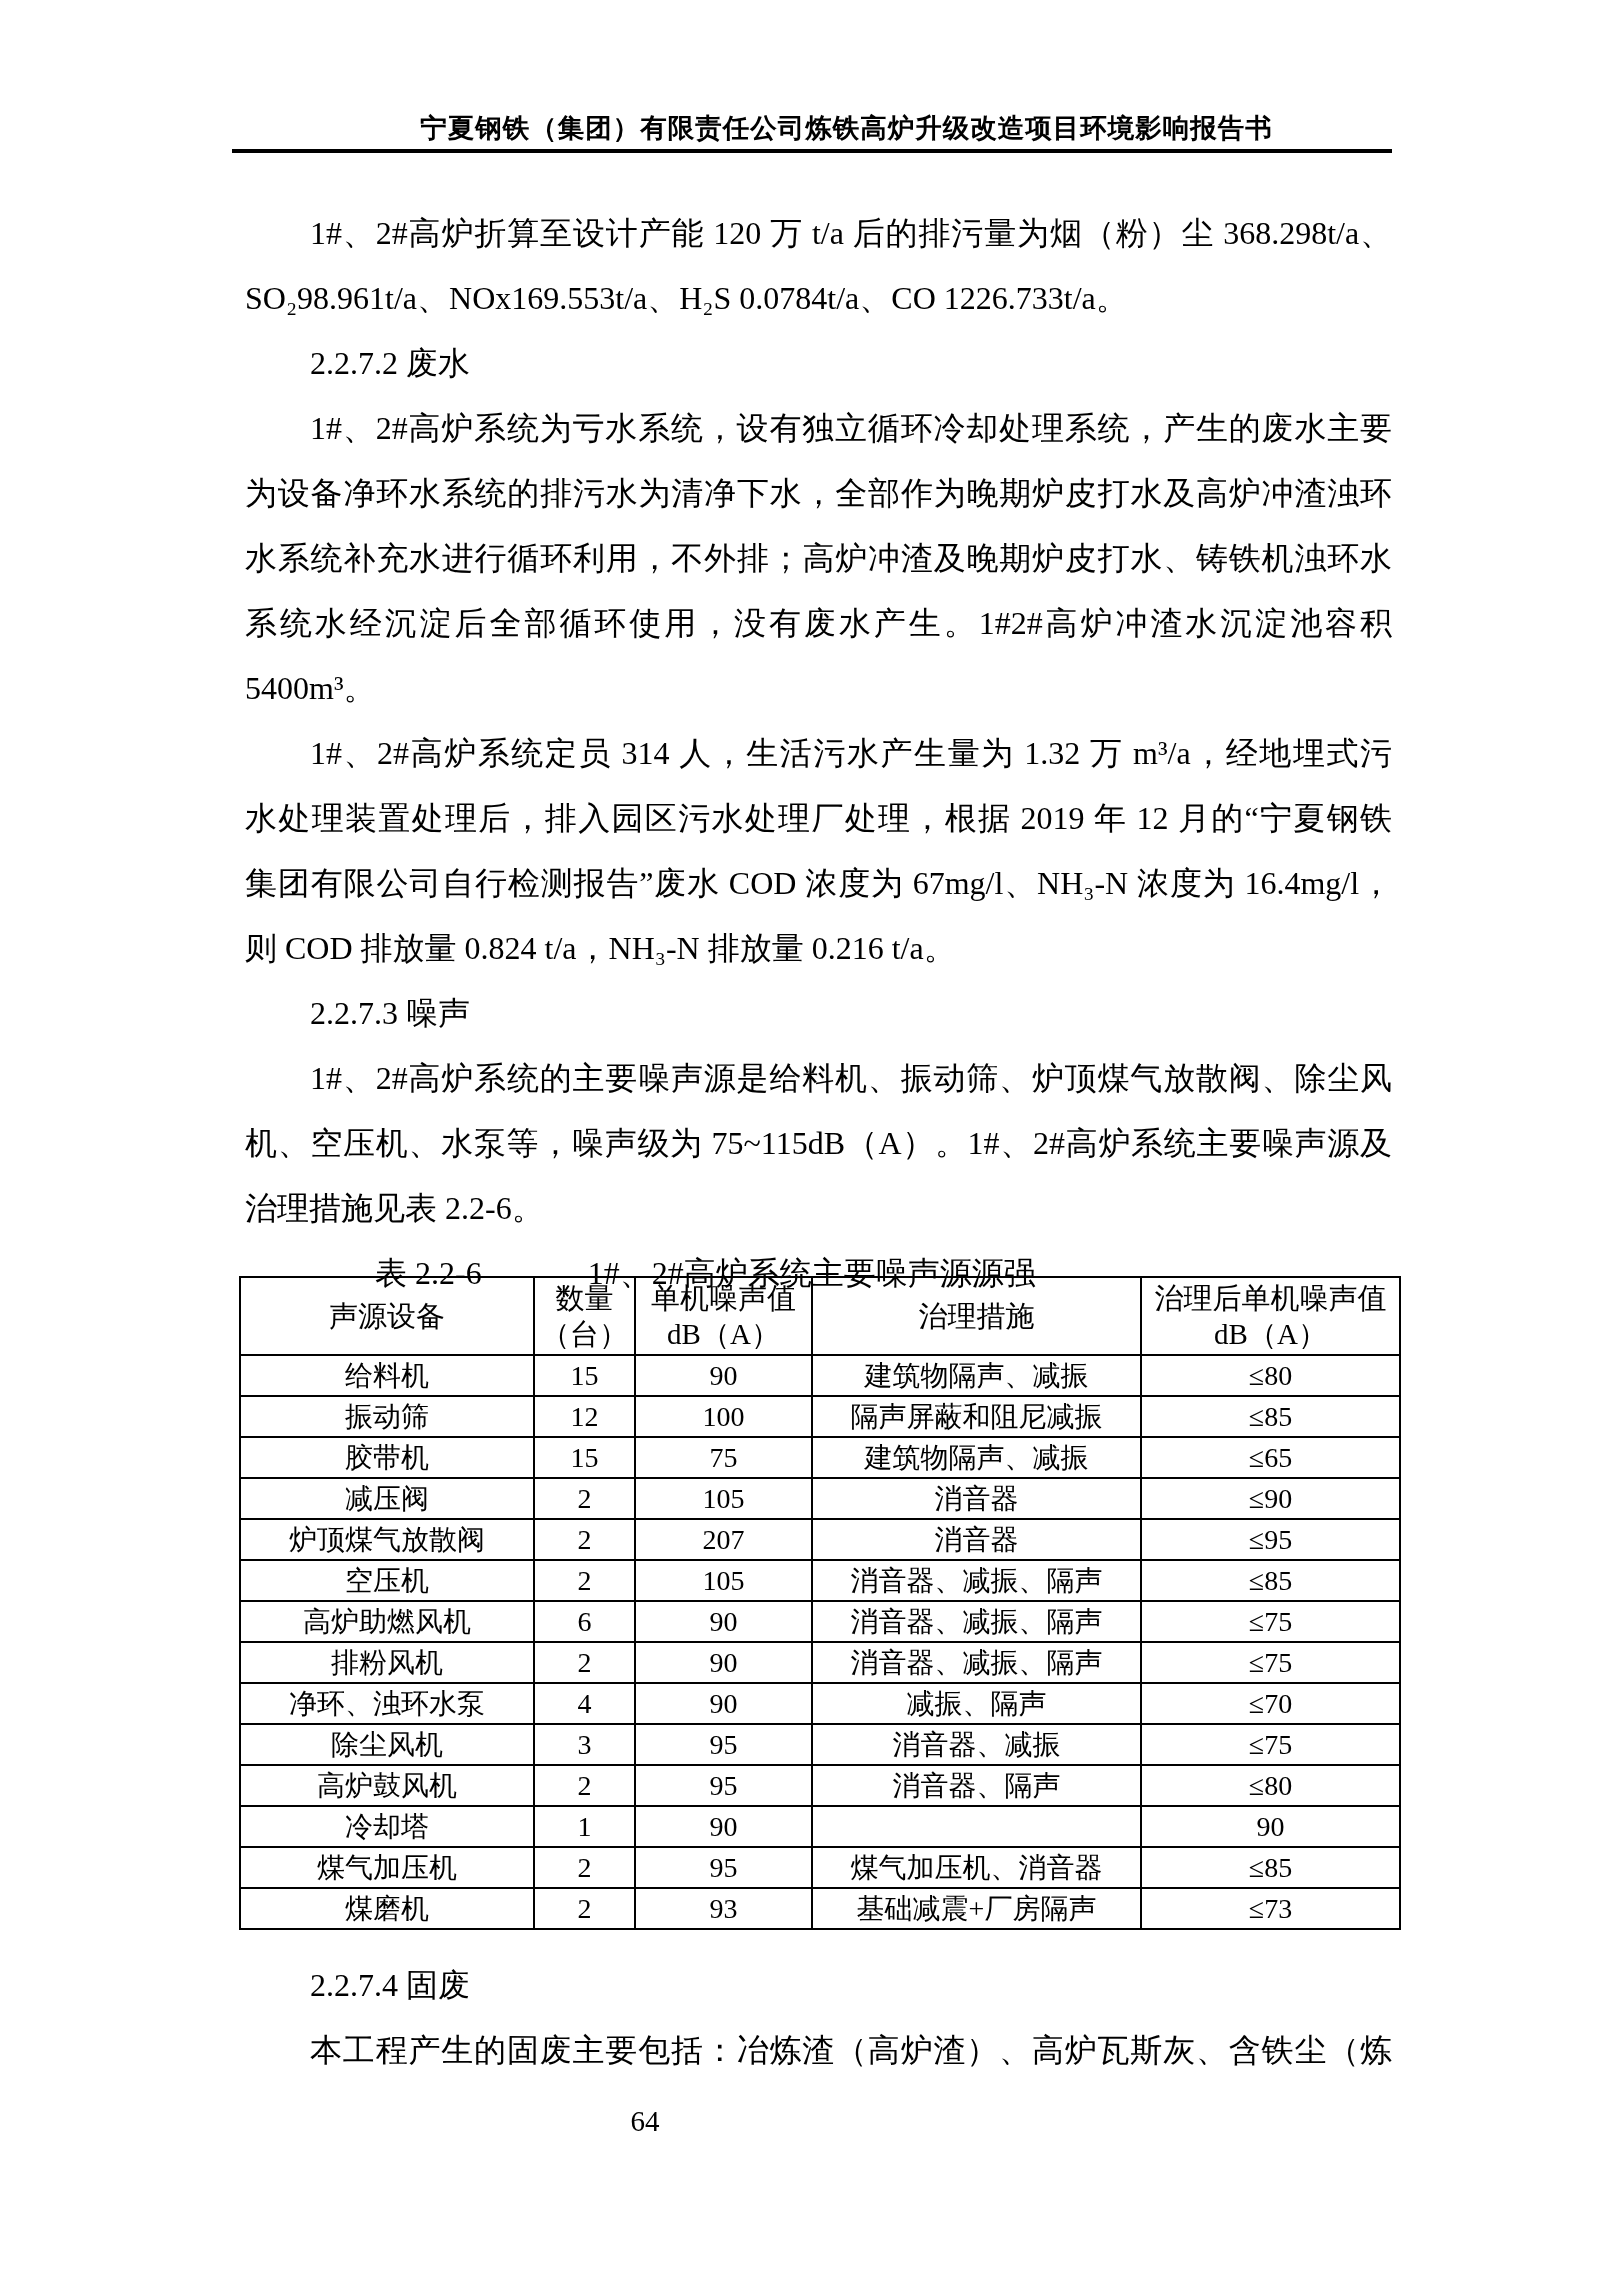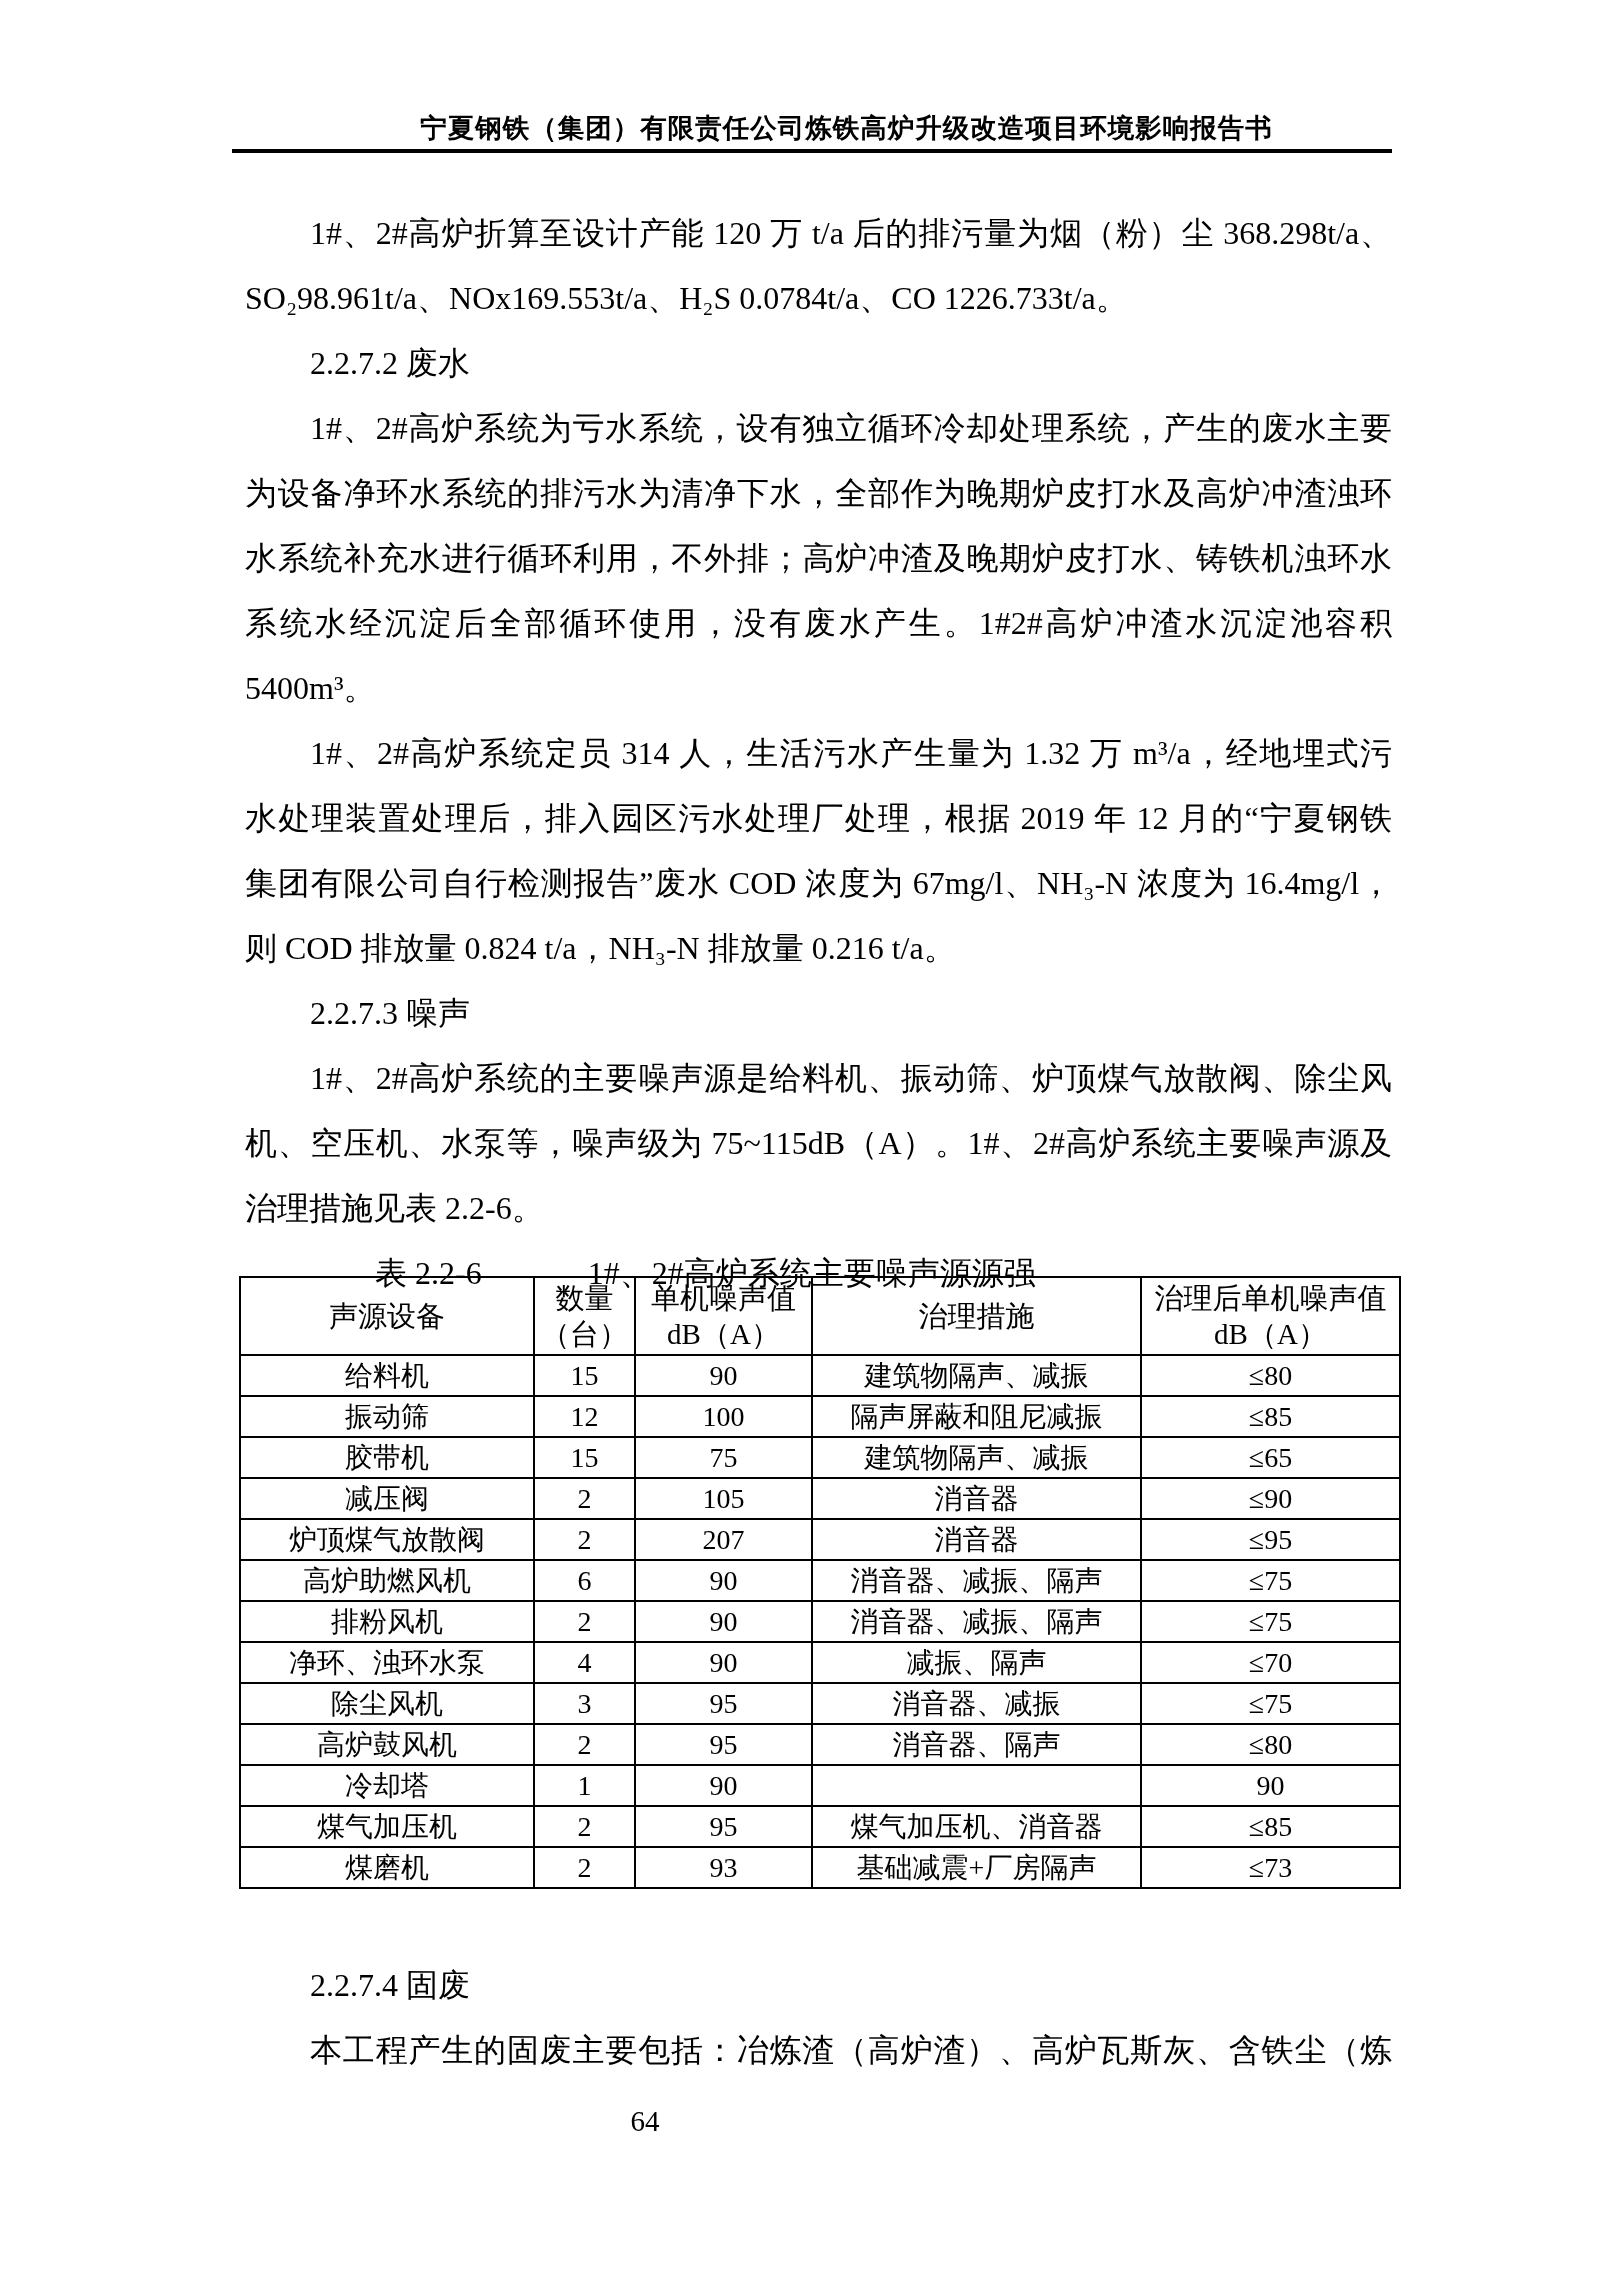--- a/index.html
+++ b/index.html
@@ -123,20 +123,27 @@
           <td>消音器</td>
           <td>≤90</td>
         </tr>
         <tr>
           <td>炉顶煤气放散阀</td>
           <td>2</td>
           <td>207</td>
           <td>消音器</td>
           <td>≤95</td>
         </tr>
+        <tr class="thick-bottom">
+          <td>空压机</td>
+          <td>2</td>
+          <td>105</td>
+          <td>消音器、减振、隔声</td>
+          <td>≤85</td>
+        </tr>
         <tr>
           <td>高炉助燃风机</td>
           <td>6</td>
           <td>90</td>
           <td>消音器、减振、隔声</td>
           <td>≤75</td>
         </tr>
         <tr>
           <td>排粉风机</td>
           <td>2</td>

